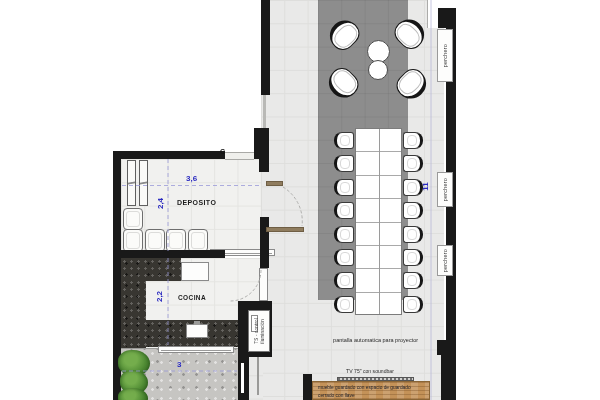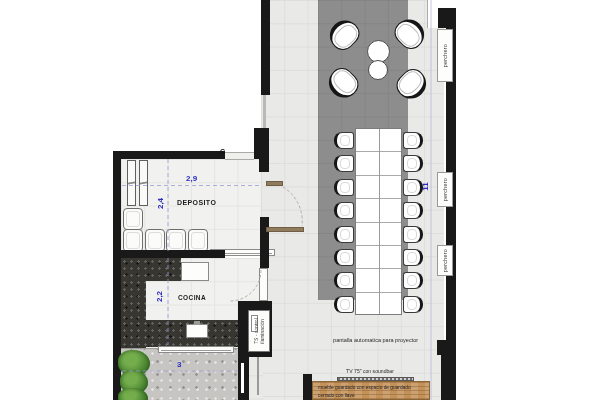--- a/index.html
+++ b/index.html
@@ -217,21 +217,21 @@
     <line x1="122" y1="185.5" x2="261" y2="185.5" stroke="#9a9ad8" stroke-width="0.8" stroke-dasharray="4 3"></line>
     <line x1="168" y1="159" x2="168" y2="251" stroke="#9a9ad8" stroke-width="0.8" stroke-dasharray="4 3"></line>
     <line x1="168" y1="258" x2="168" y2="345" stroke="#9a9ad8" stroke-width="0.8" stroke-dasharray="4 3"></line>
     <line x1="122" y1="371" x2="237" y2="371" stroke="#9a9ad8" stroke-width="0.8" stroke-dasharray="4 3"></line>
     <line x1="431" y1="0" x2="431" y2="400" stroke="#b8b8d8" stroke-width="0.8"></line>
   </svg>
 
   <span class="roomlbl" style="left:177px;top:199px;">DEPOSITO</span>
   <span class="roomlbl" style="left:178px;top:294px;font-size:6.5px;">COCINA</span>
 
-  <span class="dim" style="left:186px;top:174px;">2,9</span>
+  <span class="dim" style="left:186px;top:174px;">3,6</span>
   <span class="dim v" style="left:155px;top:199px;">2,4</span>
   <span class="dim v" style="left:154px;top:292px;">2,2</span>
   <span class="dim" style="left:177px;top:360px;">3</span>
   <span class="dim v" style="left:421px;top:182px;">11</span>
 
   <span class="note" style="left:220px;top:148px;font-weight:bold;font-size:7px;color:#111;">C</span>
 
   <div class="note" style="left:302px;top:337px;width:160px;text-align:center;transform:scale(.92);">
     <span>pantalla automatica para proyector</span>
   </div>

